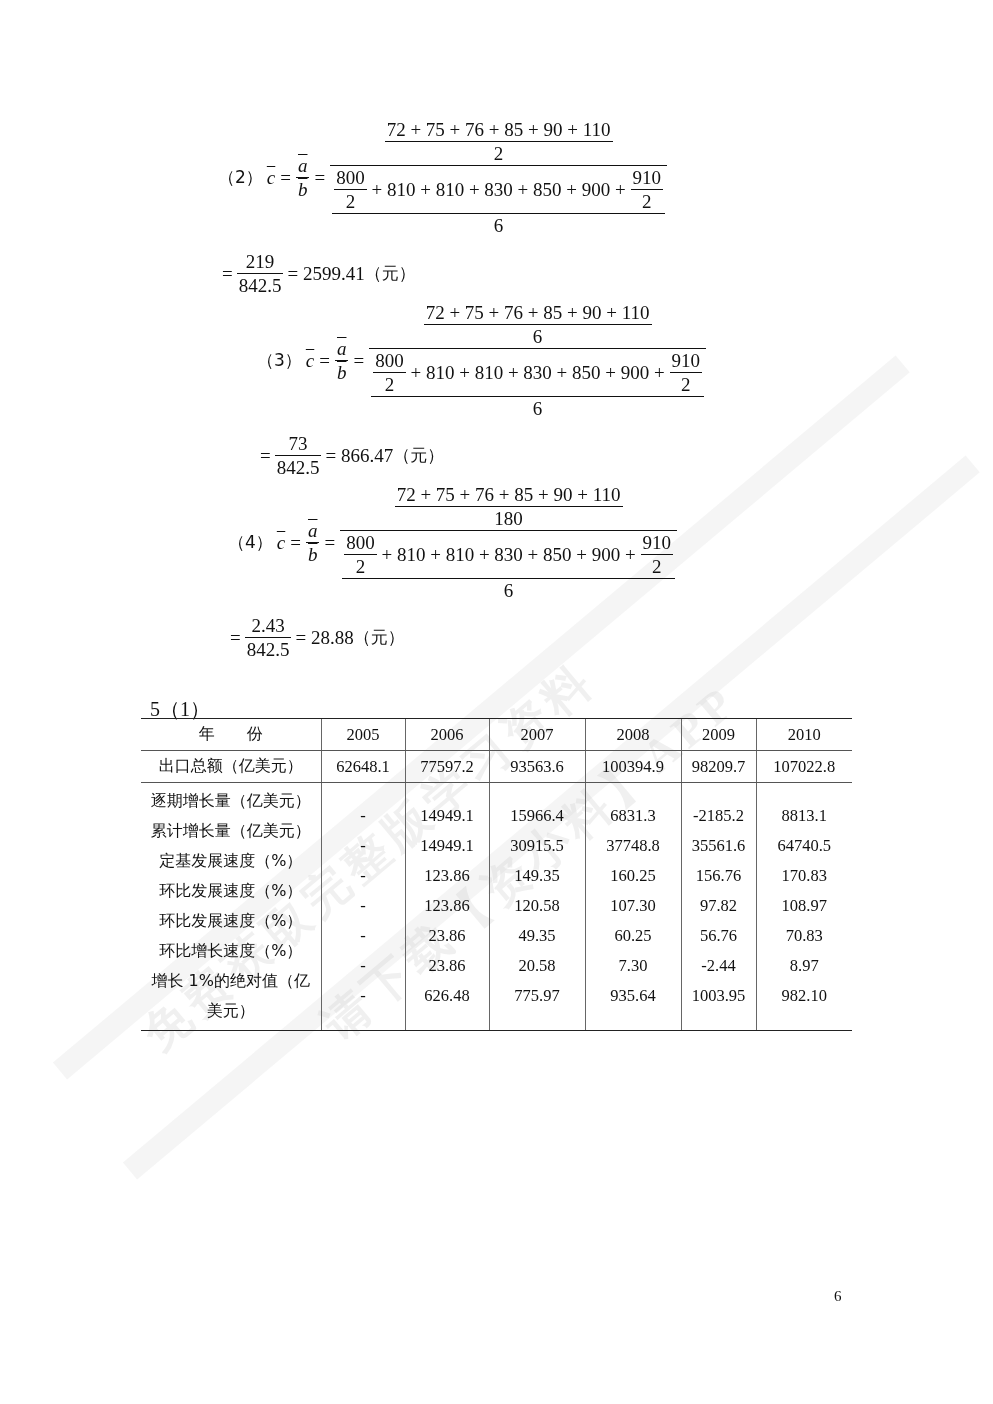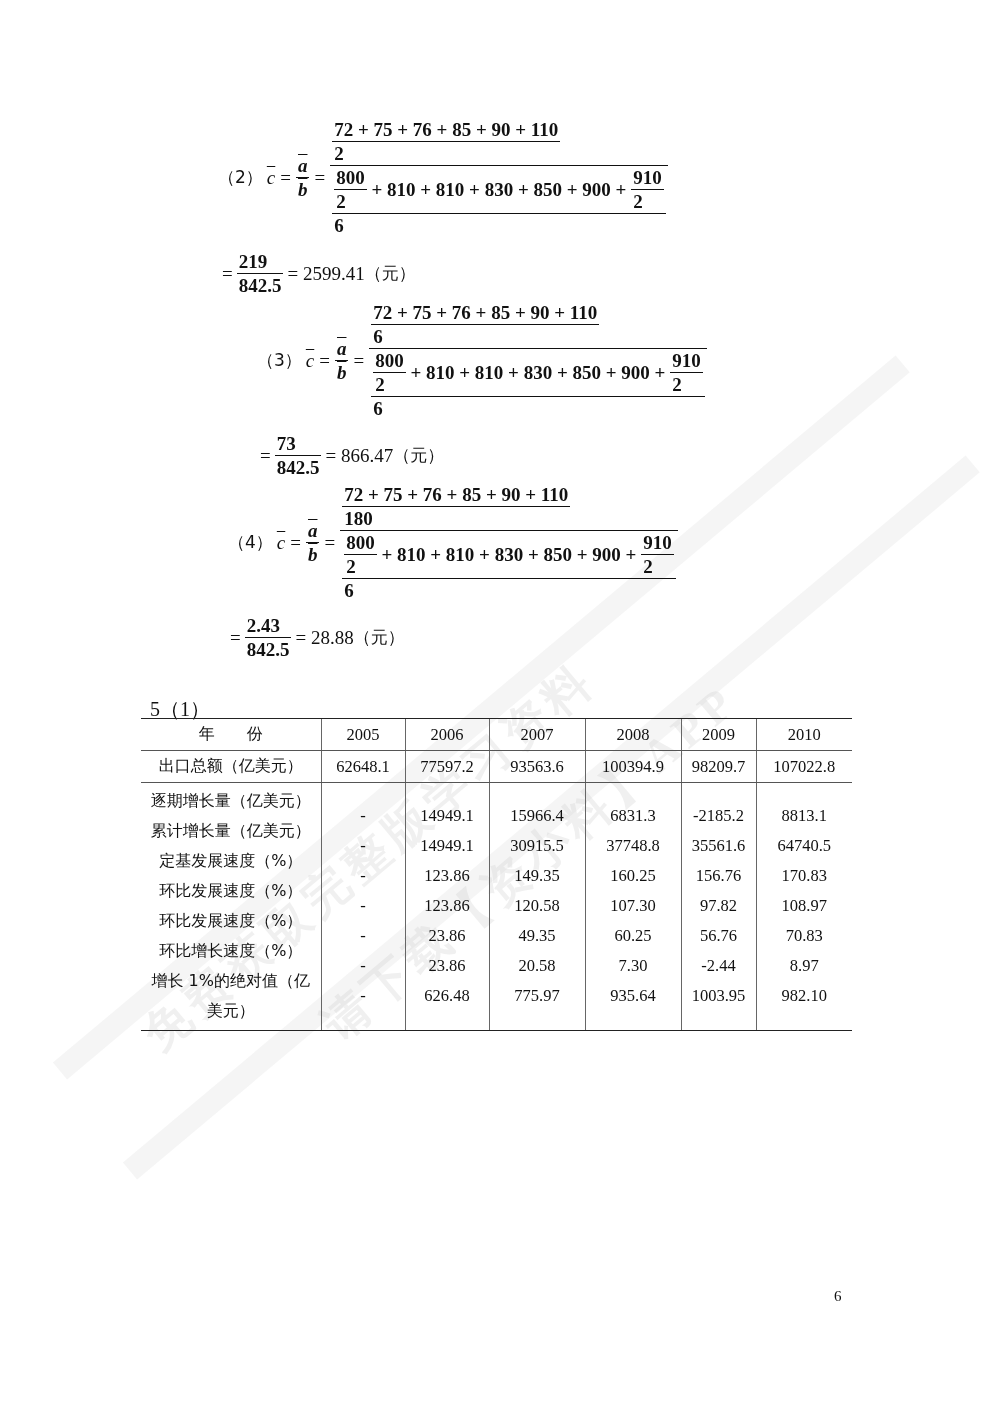--- a/index.html
+++ b/index.html
@@ -18,21 +18,21 @@
     font-size: 46px; font-weight: bold; letter-spacing: 6px;
     color: rgba(200,200,200,0.28);
     white-space: nowrap;
   }
   .wm-stripe {
     position: absolute; transform: rotate(-40deg); transform-origin: left center;
     height: 22px; background: rgba(215,215,215,0.25);
   }
 
   .formula { position: absolute; font-size: 19px; line-height: 1; }
-  .frac { display: inline-flex; flex-direction: column; align-items: flex-start; vertical-align: middle; font-weight: bold; }
+  .frac { display: inline-flex; flex-direction: column; align-items: center; vertical-align: middle; }
   .frac > .num, .frac > .den { padding: 0 2px; white-space: nowrap; text-align: center; }
   .frac > .bar { align-self: stretch; border-top: 1.4px solid #111; margin: 2px 0; }
   .it { font-style: italic; }
   .ov { text-decoration: overline; }
   .lbl { font-family: "DejaVu Sans", sans-serif; font-size: 17px; }
   .row { display: flex; align-items: center; white-space: nowrap; }
   .eq { margin: 0 5px; }
   .sp { display: inline-block; width: 4px; }
 
   .section-label { position: absolute; left: 150px; top: 696px; font-size: 20px; }

